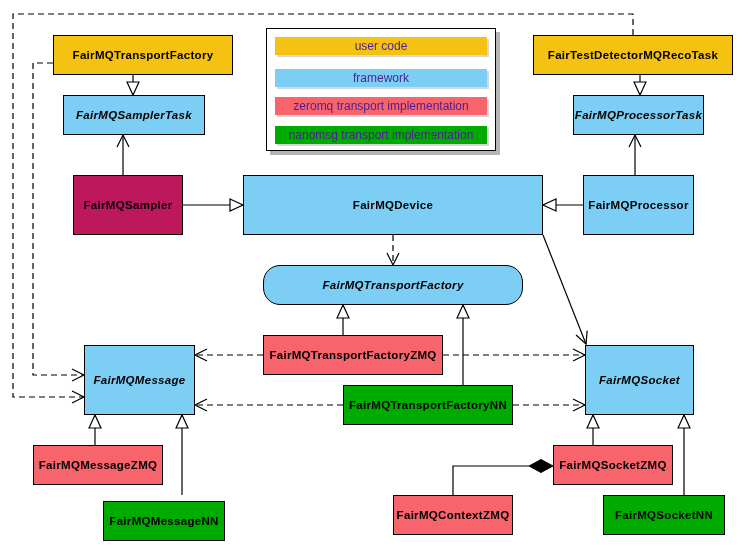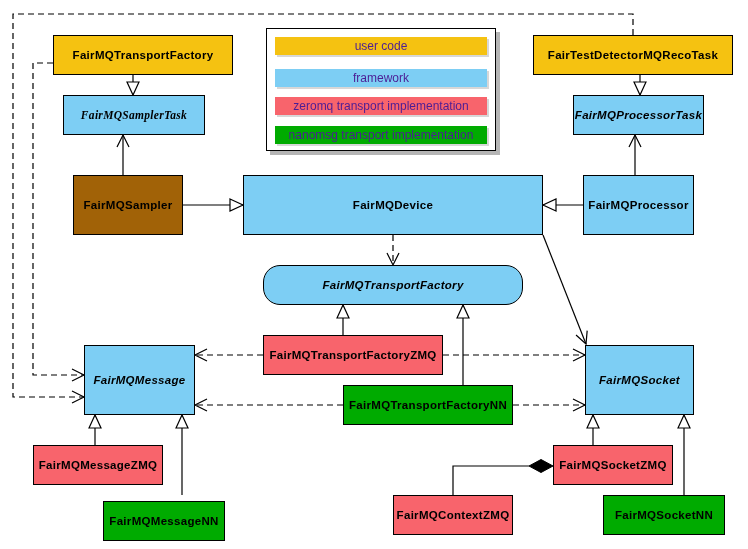--- a/index.html
+++ b/index.html
@@ -137,23 +137,23 @@
     <div class="legend-bar lb2" style="background-color: rgb(248, 100, 108);">
       <span>zeromq transport implementation</span>
     </div>
     <div class="legend-bar lb3" style="background-color: rgb(0, 171, 0);">
       <span>nanomsg transport implementation</span>
     </div>
   </div>
 
   <div class="node" style="left: 53px; top: 35px; width: 180px; height: 40px; background-color: rgb(245, 194, 17);">FairMQTransportFactory</div>
 
-  <div class="node abstract" style="left: 63px; top: 95px; width: 142px; height: 40px; background-color: rgb(125, 206, 244); font-family: Liberation Serif, serif;">FairMQSamplerTask</div>
+  <div class="node abstract" style="left: 63px; top: 95px; width: 142px; height: 40px; background-color: rgb(125, 206, 244);">FairMQSamplerTask</div>
 
-  <div class="node" style="left: 73px; top: 175px; width: 110px; height: 60px; background-color: #a16207;">FairMQSampler</div>
+  <div class="node" style="left: 73px; top: 175px; width: 110px; height: 60px; background-color: #be185d;">FairMQSampler</div>
 
   <div class="node" style="left: 533px; top: 35px; width: 200px; height: 40px; background-color: rgb(245, 194, 17);">FairTestDetectorMQRecoTask</div>
 
   <div class="node abstract" style="left: 573px; top: 95px; width: 131px; height: 40px; background-color: rgb(125, 206, 244);">FairMQProcessorTask</div>
 
   <div class="node" style="left: 583px; top: 175px; width: 111px; height: 60px; background-color: rgb(125, 206, 244);">FairMQProcessor</div>
 
   <div class="node" style="left: 243px; top: 175px; width: 300px; height: 60px; background-color: rgb(125, 206, 244);">FairMQDevice</div>
 
   <div class="node abstract" style="left: 263px; top: 265px; width: 260px; height: 40px; background-color: rgb(125, 206, 244); border-radius: 17px;">FairMQTransportFactory</div>

